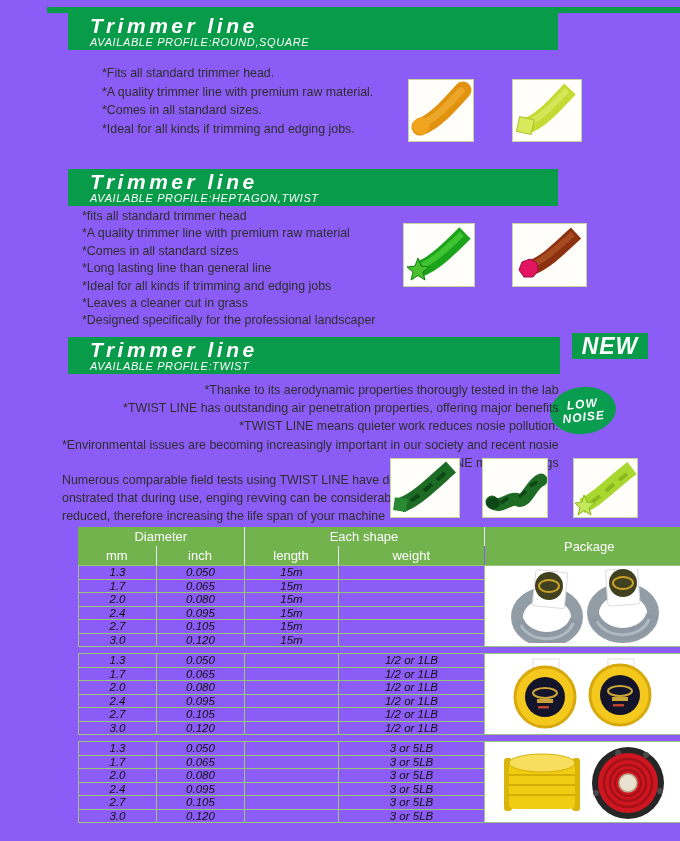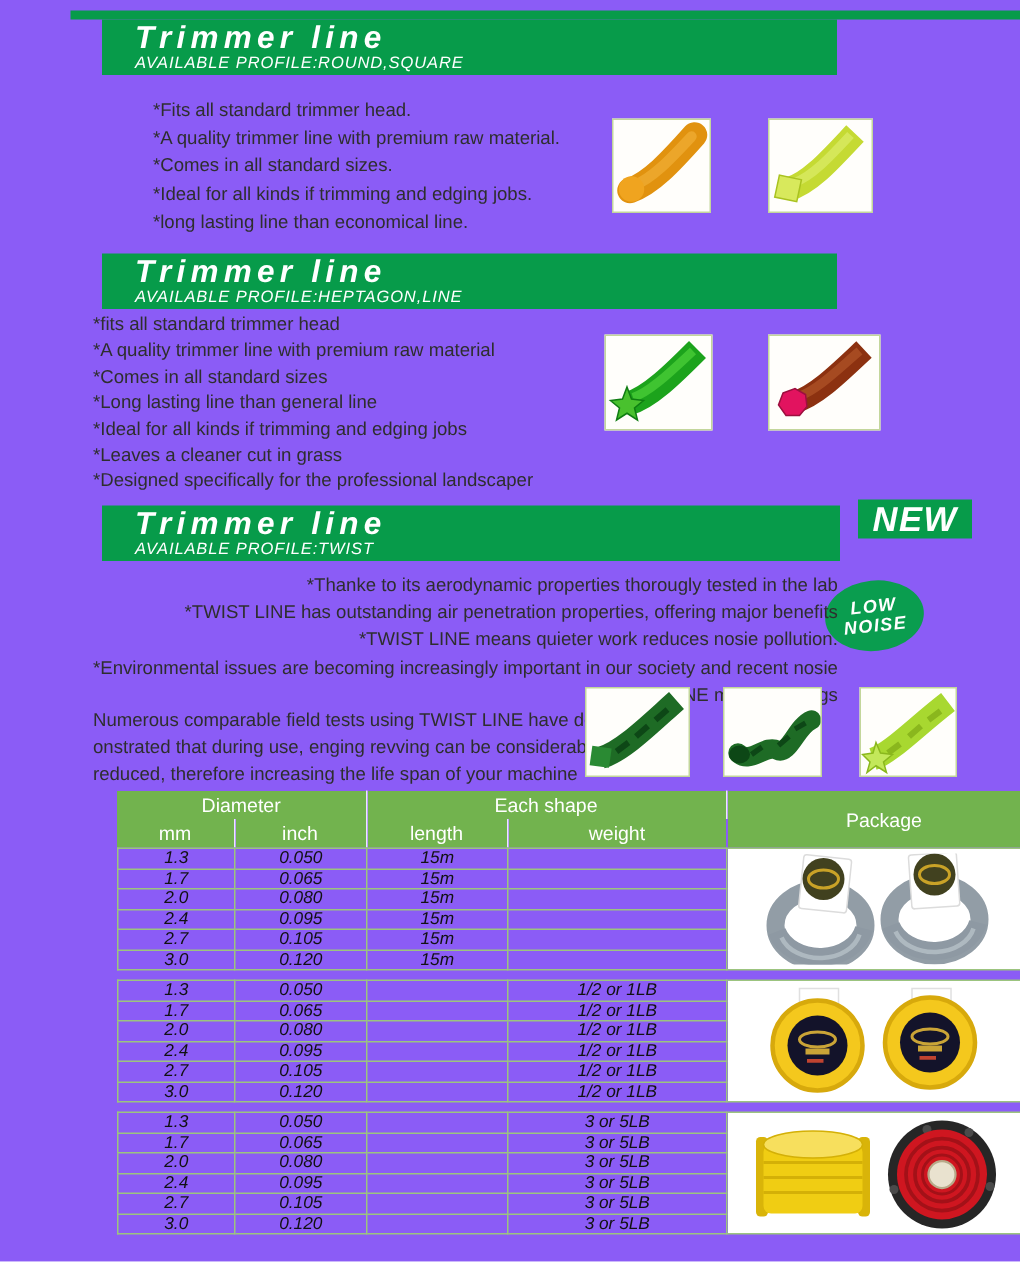--- a/index.html
+++ b/index.html
@@ -21,21 +21,21 @@
 
   .new-badge {
     position:absolute; left:572px; top:333px; width:76px; height:26px; background:#079b4a;
     color:#fff; font-weight:bold; font-style:italic; font-size:23px; letter-spacing:1px;
     display:flex; align-items:center; justify-content:center;
   }
 
   .features { position:absolute; color:#2e2e2e; font-size:12.4px; }
   .features div { white-space:nowrap; }
   #feat1 { left:62px; top:64px;  } #feat1 div { line-height:18.7px;margin-left:40px; }
-  #feat2 { left:62px; top:208px; } #feat2 div { line-height:17.4px; }
+  #feat2 { left:62px; top:208px; } #feat2 div { line-height:17.4px;margin-left:20px; }
   #feat3 { left:62px; top:381px; } #feat3 div { line-height:18.2px;text-align:right; }
   #para  { position:absolute; left:62px; top:472px; color:#2e2e2e; font-size:12.4px; }
   #para div { line-height:17.8px; white-space:nowrap; }
 
   .imgbox { position:absolute; border:1px solid #c3d69b; background:#fffefb; box-sizing:border-box;
             display:flex; align-items:center; justify-content:center; }
   #box1a { left:408px; top:79px;  width:66px; height:63px; }
   #box1b { left:512px; top:79px;  width:70px; height:63px; }
   #box2a { left:403px; top:223px; width:72px; height:64px; }
   #box2b { left:512px; top:223px; width:75px; height:64px; }
@@ -76,40 +76,39 @@
 
   <div class="hdr" id="hdr1">
     <div class="t">Trimmer line</div>
     <div class="s">AVAILABLE PROFILE:ROUND,SQUARE</div>
   </div>
   <div class="features" id="feat1">
     <div>*Fits all standard trimmer head.</div>
     <div>*A quality trimmer line with premium raw material.</div>
     <div>*Comes in all standard sizes.</div>
     <div>*Ideal for all kinds if trimming and edging jobs.</div>
-    <div>*long lasting line than economical line.</div>
   </div>
   <div class="imgbox" id="box1a">
     <svg width="64" height="61" viewBox="0 0 64 61">
       <path d="M11 47 C 25 42, 38 28, 54 10" stroke="#e1920f" stroke-width="17" fill="none" stroke-linecap="round"></path>
       <path d="M13 44 C 26 39, 38 26, 52 11" stroke="#f4b43c" stroke-width="7" fill="none" stroke-linecap="round" opacity="0.6"></path>
       <circle cx="12" cy="46" r="8.5" fill="#f0a41f"></circle>
     </svg>
   </div>
   <div class="imgbox" id="box1b">
     <svg width="68" height="61" viewBox="0 0 68 61">
       <path d="M13 46 C 27 42, 41 26, 57 9" stroke="#c5da33" stroke-width="16" fill="none"></path>
       <path d="M16 42 C 28 38, 41 24, 54 10" stroke="#dcEc6a" stroke-width="6" fill="none" opacity="0.7"></path>
       <rect x="5" y="38" width="15" height="15" fill="#d8e95c" stroke="#a9c220" transform="rotate(12 12 45)"></rect>
     </svg>
   </div>
 
   <div class="hdr" id="hdr2">
     <div class="t">Trimmer line</div>
-    <div class="s">AVAILABLE PROFILE:HEPTAGON,LINE</div>
+    <div class="s">AVAILABLE PROFILE:HEPTAGON,TWIST</div>
   </div>
   <div class="features" id="feat2">
     <div>*fits all standard trimmer head</div>
     <div>*A quality trimmer line with premium raw material</div>
     <div>*Comes in all standard sizes</div>
     <div>*Long lasting line than general line</div>
     <div>*Ideal for all kinds if trimming and edging jobs</div>
     <div>*Leaves a cleaner cut in grass</div>
     <div>*Designed specifically for the professional landscaper</div>
   </div>

